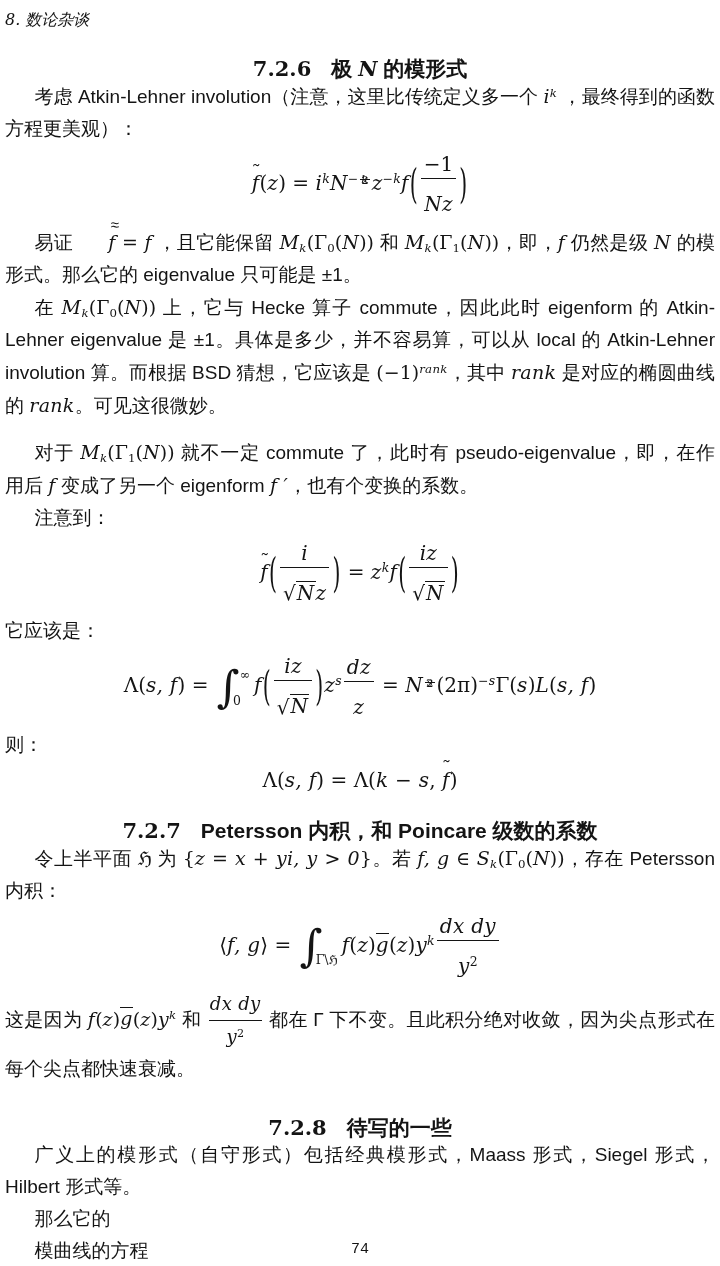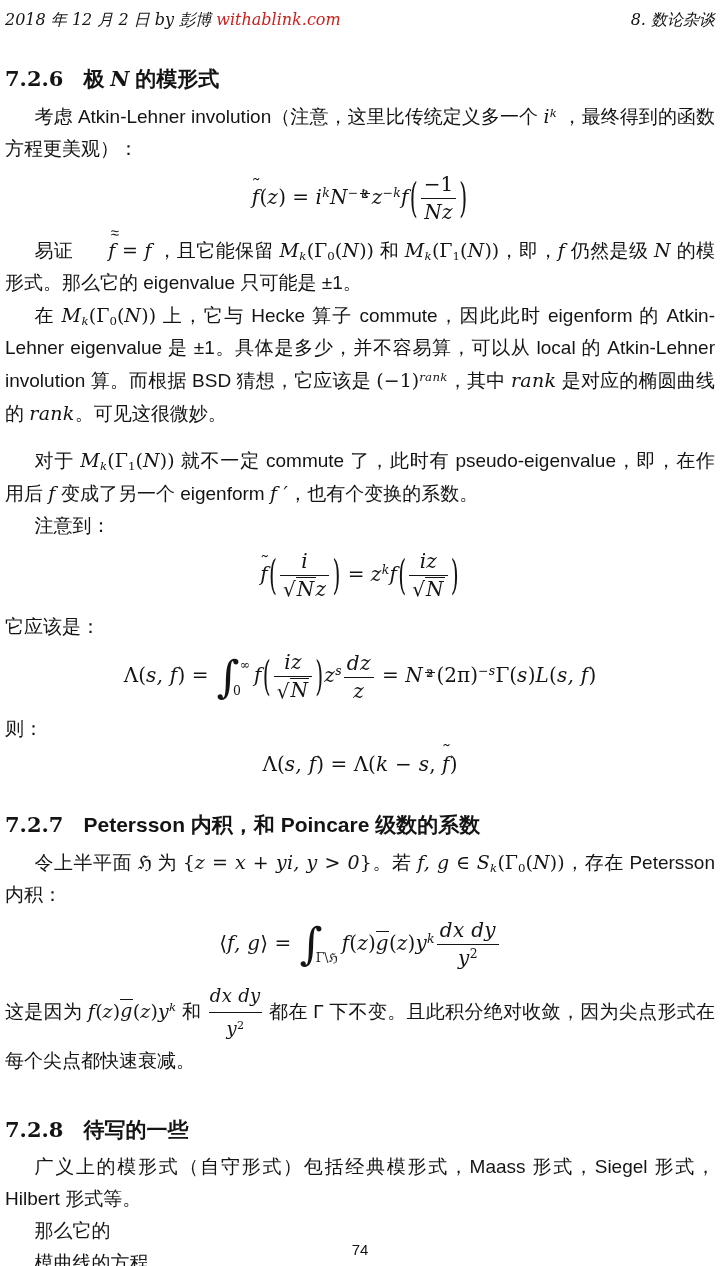--- a/index.html
+++ b/index.html
@@ -8,38 +8,38 @@
     width:720px; height:1266px; overflow:hidden; position:relative;
     padding:10px 5px 0 5px;
     font-family:"Liberation Sans", sans-serif;
     color:#141414;
   }
   
   .hdr { display:flex; justify-content:space-between; align-items:baseline;
          font-family:"DejaVu Serif", serif; font-style:italic; font-size:16px; }
   .hdr a { text-decoration:none; }
   
-  h2.sec { font-size:21px; font-weight:bold; margin-top:27px; line-height:42px; }
+  h2.sec { font-size:21px; font-weight:bold; margin-top:27px; line-height:22px;text-align:center; }
   h2.sec .hnum { font-family:"DejaVu Serif", serif; margin-right:20px; font-weight:bold; }
   
   p.para { font-size:19px; line-height:32px; text-align:justify; margin:0; }
   p.indent { text-indent:1.55em; }
   p.gap-top { }
   p.gap-top-sm { margin-top:14px; }
   
   .mi { font-family:"DejaVu Serif", serif; font-style:italic; }
   .mn { font-family:"DejaVu Serif", serif; font-style:normal; }
   .formula { text-align:center; font-family:"DejaVu Serif", serif;
              font-size:20px; line-height:1.25; margin:7px 0 9px 0; }
   .formula .mi, .para .mi { letter-spacing:0.3px; }
   sup { font-size:0.62em; line-height:0; vertical-align:0.55em; }
   sub { font-size:0.62em; line-height:0; vertical-align:-0.25em; }
   .frac { display:inline-block; vertical-align:middle; text-align:center; margin:0 2px; }
   .frac .num { display:block; padding:0 3px 1px 3px; }
-  .frac .den { display:block; border-top:1.4px solid #141414; padding:1px 3px 0 3px; }
+  .frac .den { display:block; border-top:1.4px solid #141414; padding:13px 3px 0 3px; }
   .frac.sm { font-size:0.95em; }
   .frac.sm .num { padding:0 1px 0 1px; }
   .frac.sm .den { border-top-width:1px; padding:0 1px; }
   .inline-frac { font-size:0.78em; vertical-align:middle; }
   .big { display:inline-block; transform:scaleY(2.05); transform-origin:50% 50%;
          vertical-align:middle; font-size:1.02em; margin:0 1px; font-weight:normal; }
   .sqrt { display:inline-flex; align-items:flex-end; }
   .sqrt .rad { line-height:1.05; }
   .sqrt .rdc { border-top:1.3px solid #141414; line-height:1.12; padding:0 1px; }
   .tld { position:relative; display:inline-block; }
@@ -49,29 +49,26 @@
               font-size:0.8em; line-height:1; font-style:normal; }
   .ovl { display:inline-block; border-top:1.4px solid #141414; line-height:1.12; }
   .intw { display:inline-flex; align-items:center; vertical-align:middle; margin:0 4px 0 2px; }
   .isym { font-size:2.2em; line-height:0.95; font-style:normal; }
   .ilims { display:inline-flex; flex-direction:column; justify-content:space-between;
            font-size:0.62em; height:3.1em; margin-left:0; }
   .iltop { align-self:flex-start; margin-top:-0.1em; }
   .ilbot { align-self:flex-start; margin-left:-0.55em; margin-bottom:-0.2em; }
   
   .pageno { position:absolute; bottom:8px; left:0; width:100%; text-align:center;
-            font-family:Liberation Sans, sans-serif; font-size:15px; }
+            font-family:Liberation Mono, monospace; font-size:15px; }
 </style>
 </head>
 <body>
 
 <div class="hdr">
-  <span>
-    <span>2018 年 12 月 2 日 by 彭博 </span><a href="#" style="color: rgb(198, 36, 33);">withablink.com</a>
-  </span>
   <span>8. 数论杂谈</span>
 </div>
 
 <h2 class="sec">
   <span class="hnum">7.2.6</span><span><span>极 </span><span class="mi">N</span><span> 的模形式</span></span>
 </h2>
 
 <p class="para indent gap-top"><span>考虑 Atkin-Lehner involution（注意，这里比传统定义多一个 </span><span class="mi">i</span><sup><span class="mi">k</span></sup><span> ，最终得到的函数方程更美观）：</span></p>
 
 <div class="formula"><span class="tld"><span class="mk">˜</span><span><span class="mi">f</span></span></span><span class="mn">(</span><span class="mi">z</span><span class="mn">)</span><span class="mn"> = </span><span class="mi">i</span><sup><span class="mi">k</span></sup><span class="mi">N</span><sup><span class="mn">−</span><span class="frac sm"><span class="num"><span class="mi">k</span></span><span class="den"><span class="mn">2</span></span></span></sup><span class="mi">z</span><sup><span class="mi">−k</span></sup><span class="mi">f</span><span class="big mn">(</span><span class="frac"><span class="num"><span class="mn">−1</span></span><span class="den"><span class="mi">Nz</span></span></span><span class="big mn">)</span></div>

